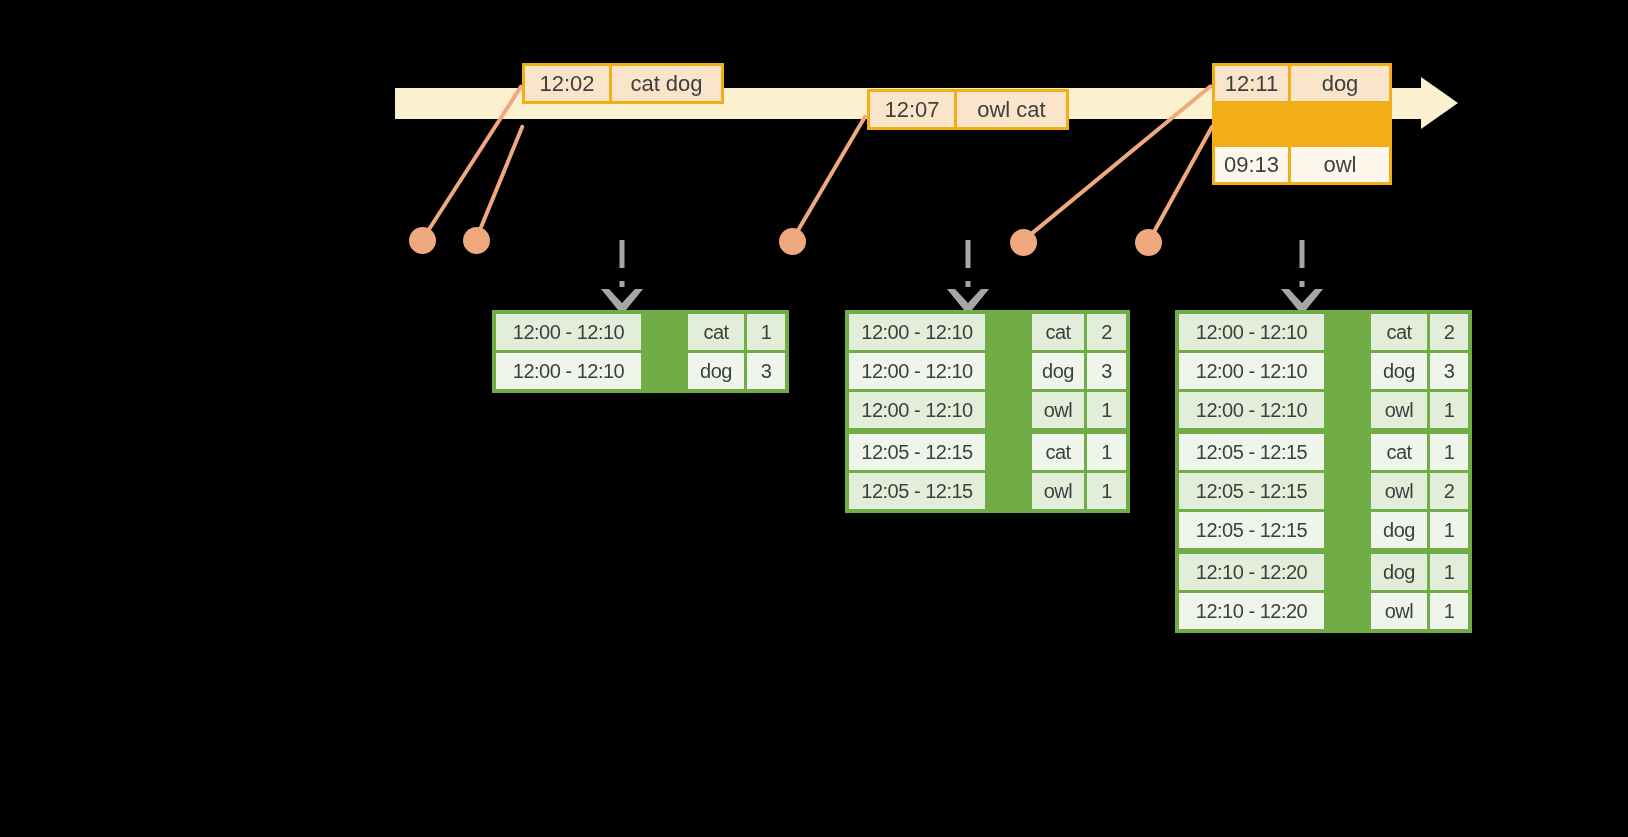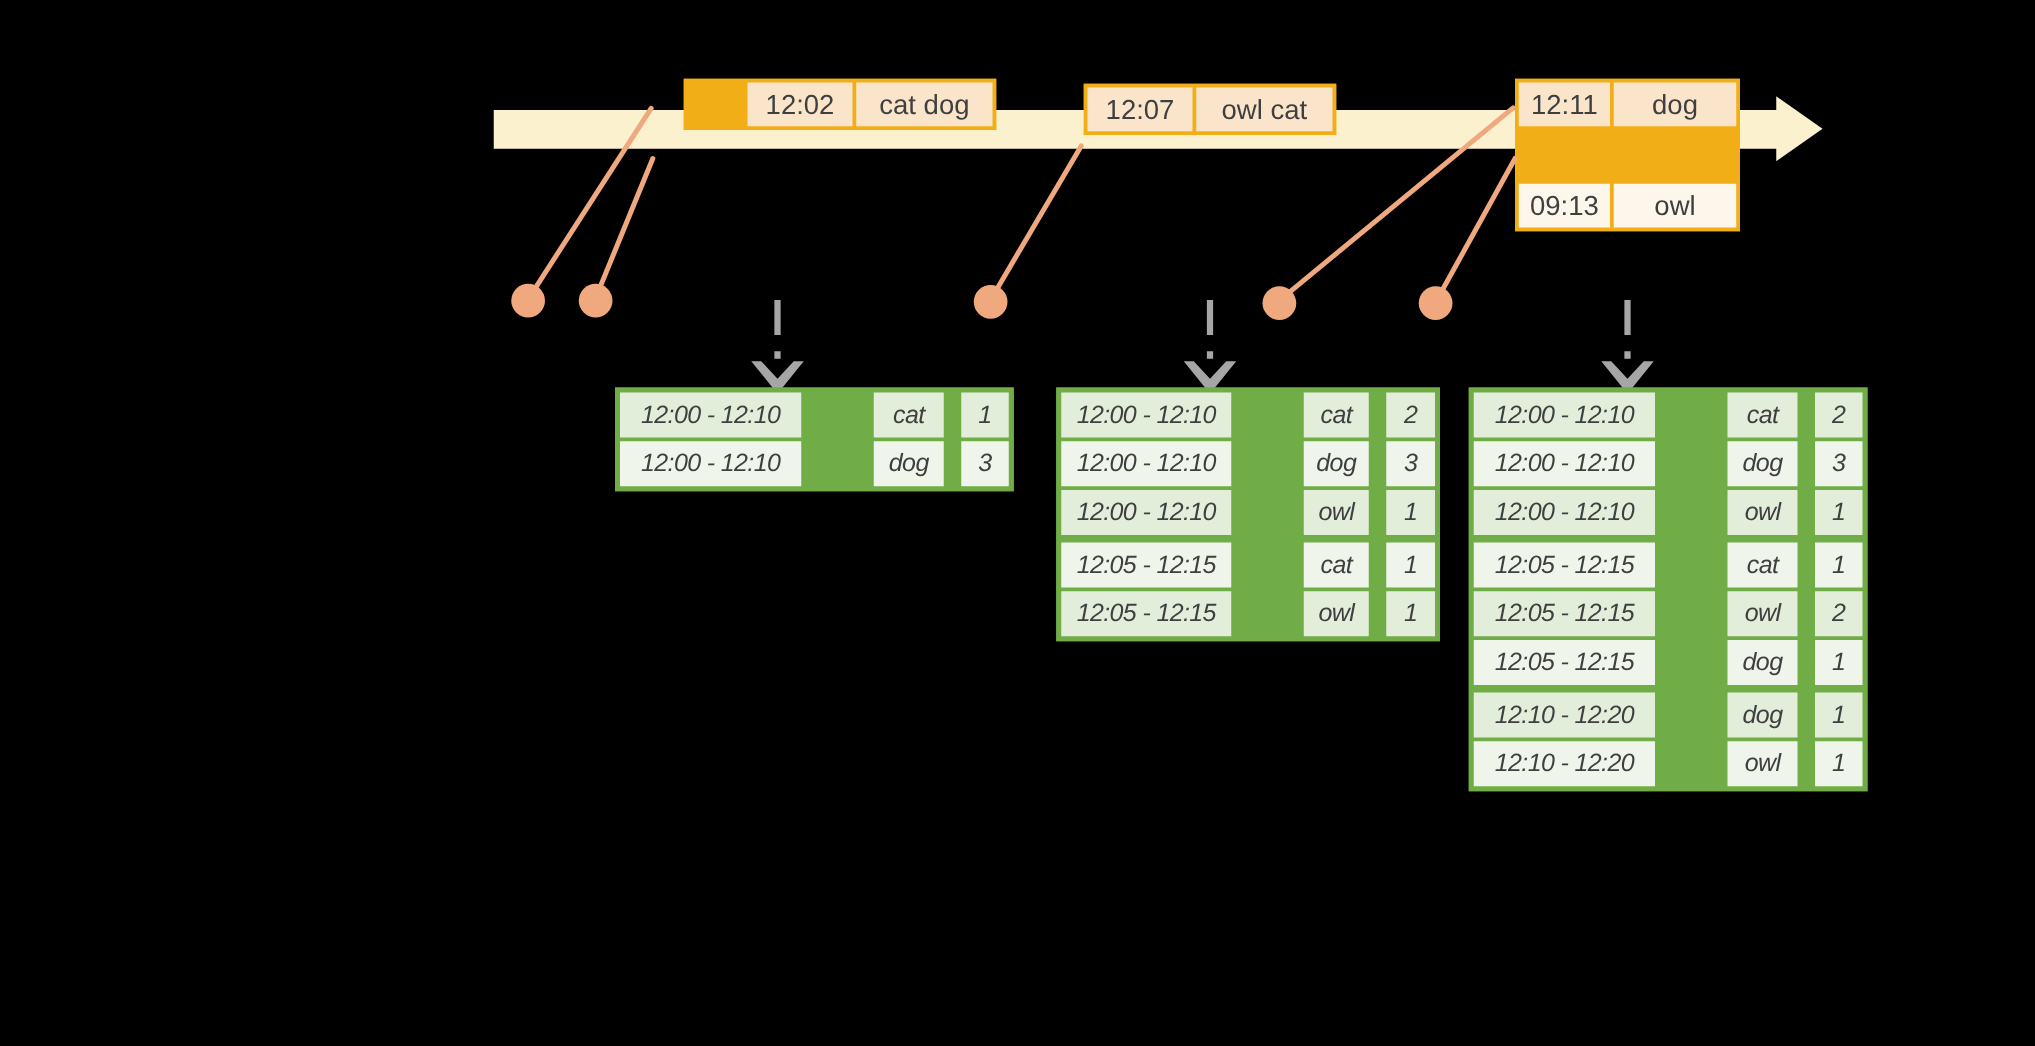--- a/index.html
+++ b/index.html
@@ -11,37 +11,37 @@
   #timeline-band{position:absolute;left:395px;top:88px;width:1028px;height:31px;background:#fbf1cf;}
   #timeline-head{position:absolute;left:1421px;top:77px;width:0;height:0;
     border-top:26px solid transparent;border-bottom:26px solid transparent;border-left:37px solid #fbf1cf;}
   
   .etable{position:absolute;background:#f2ae16;border:3px solid #f2ae16;display:flex;flex-direction:column;gap:3px;}
   .erow{display:flex;gap:3px;}
   .ecell{height:35px;display:flex;align-items:center;justify-content:center;font-size:22px;}
   .ecell.t{width:84px;} .ecell.w{width:109px;}
   #etable3 .ecell.t{width:73px;} #etable3 .ecell.w{width:98px;}
   .efill-dark{background:#fae5cb;} .efill-light{background:#fdf6ea;}
-  #etable1{left:547px;top:63px;padding-left:48px;} #etable2{left:867px;top:67px;} #etable3{left:1212px;top:63px;gap:46px;}
+  #etable1{left:522px;top:63px;} #etable2{left:867px;top:89px;} #etable3{left:1212px;top:63px;gap:46px;}
   
   .cline{position:absolute;height:4px;background:#f0a87e;transform-origin:0 50%;border-radius:2px;}
   #cline-a{left:522px;top:83px;width:181px;transform:rotate(122.8deg);}
   #cline-b{left:523px;top:123px;width:121px;transform:rotate(112.3deg);}
   #cline-c{left:866px;top:113px;width:144px;transform:rotate(120.5deg);}
   #cline-d{left:1212px;top:83px;width:242px;transform:rotate(140.5deg);}
   #cline-e{left:1213px;top:123px;width:130px;transform:rotate(118.9deg);}
   .edot{position:absolute;width:27px;height:27px;border-radius:50%;background:#f0a87e;}
   #edot-1{left:409px;top:227px;} #edot-2{left:463px;top:227px;} #edot-3{left:779px;top:228px;}
   #edot-4{left:1010px;top:229px;} #edot-5{left:1135px;top:229px;}
   
   .tarrow{position:absolute;width:46px;height:80px;}
   #tarrow-1{left:599px;top:237px;} #tarrow-2{left:945px;top:237px;} #tarrow-3{left:1279px;top:237px;}
   
   .rtable{position:absolute;background:#70ad47;border:4px solid #70ad47;display:flex;flex-direction:column;gap:3px;}
-  .rrow{display:flex;gap:14px;font-style:italic;}
+  .rrow{display:flex;gap:3px;}
   .rrow.group-end{margin-bottom:3px;}
   .rcell{height:36px;display:flex;align-items:center;justify-content:center;font-size:20px;letter-spacing:-0.5px;}
   .rcell.win{width:145px;} .rcell.word{width:56px;margin-left:44px;} .rcell.cnt{width:38px;}
   #rtable2 .rcell.win{width:136px;} #rtable2 .rcell.word{width:52px;} #rtable2 .rcell.cnt{width:39px;}
   .rfill-dark{background:#e3eeda;} .rfill-light{background:#f0f5ec;}
   #rtable1{left:492px;top:310px;} #rtable2{left:845px;top:310px;} #rtable3{left:1175px;top:310px;}
 </style>
 </head>
 <body>
 

